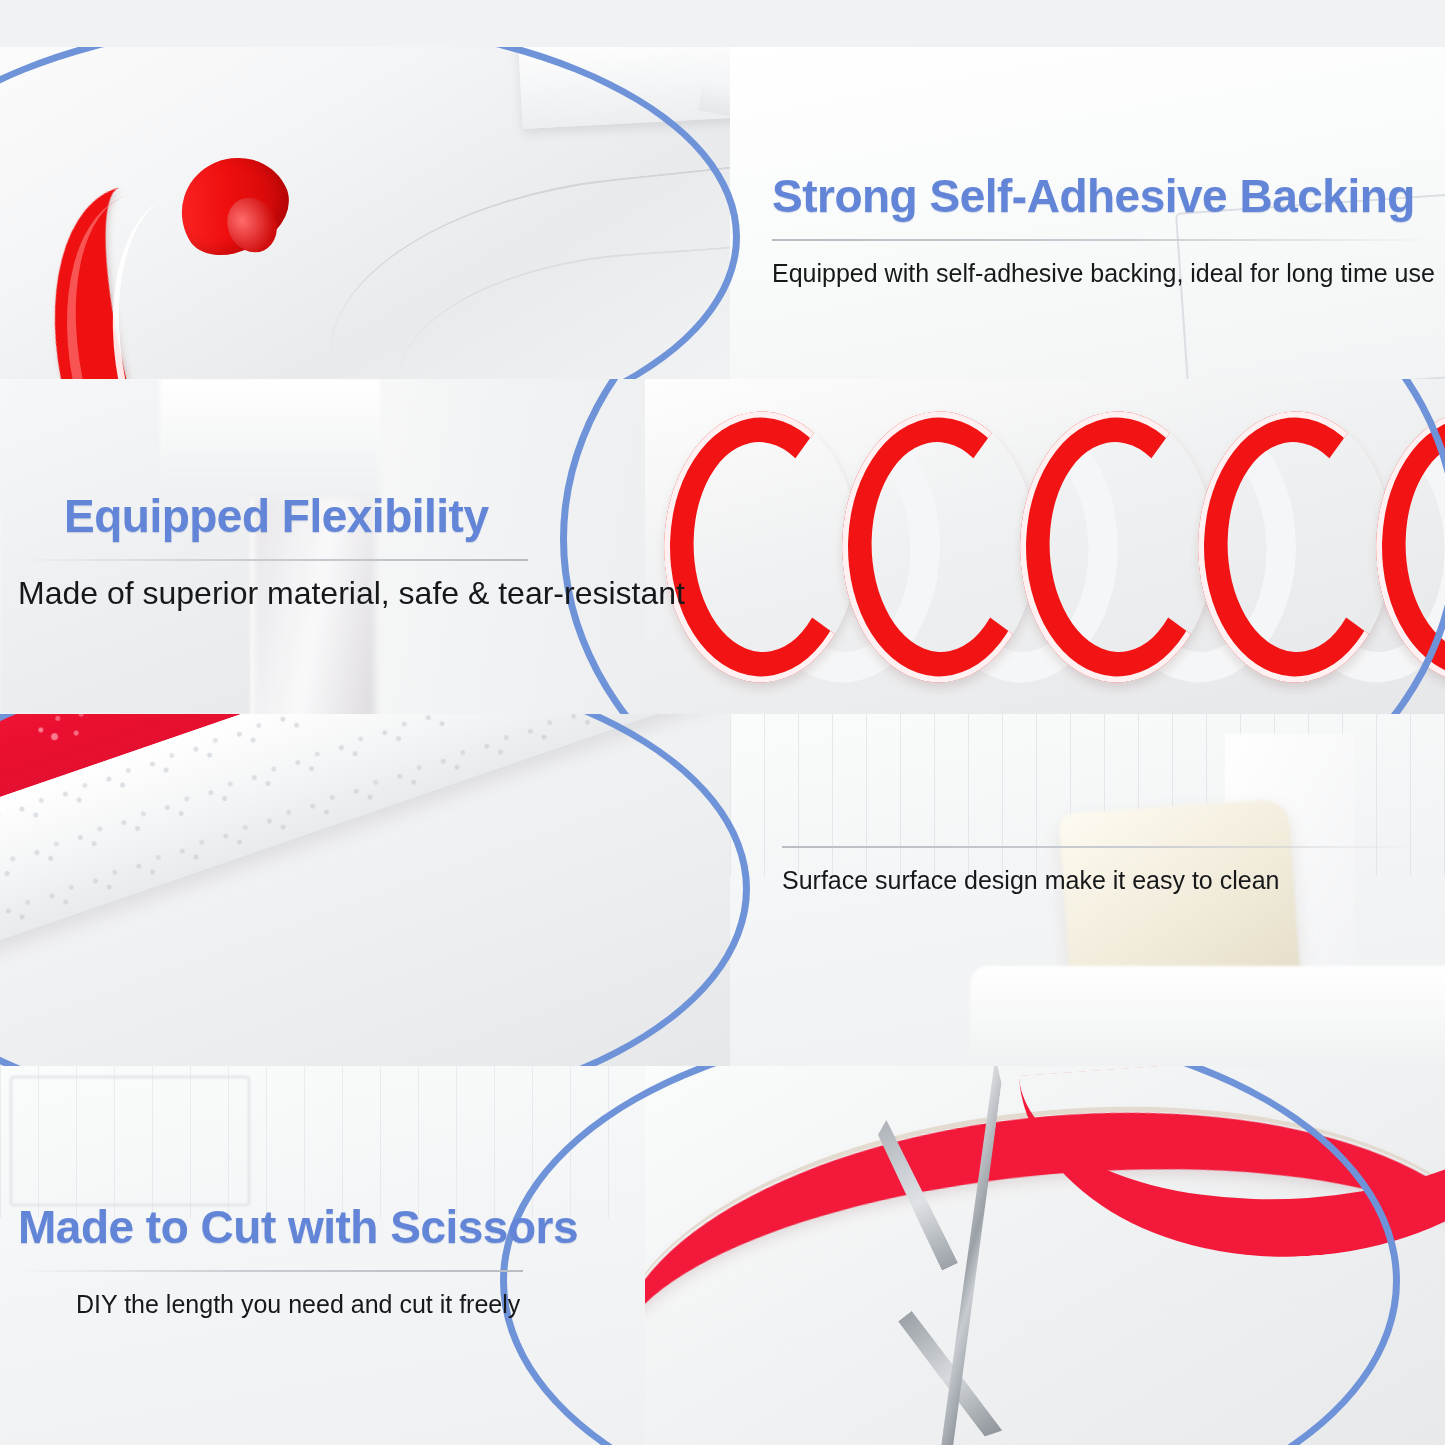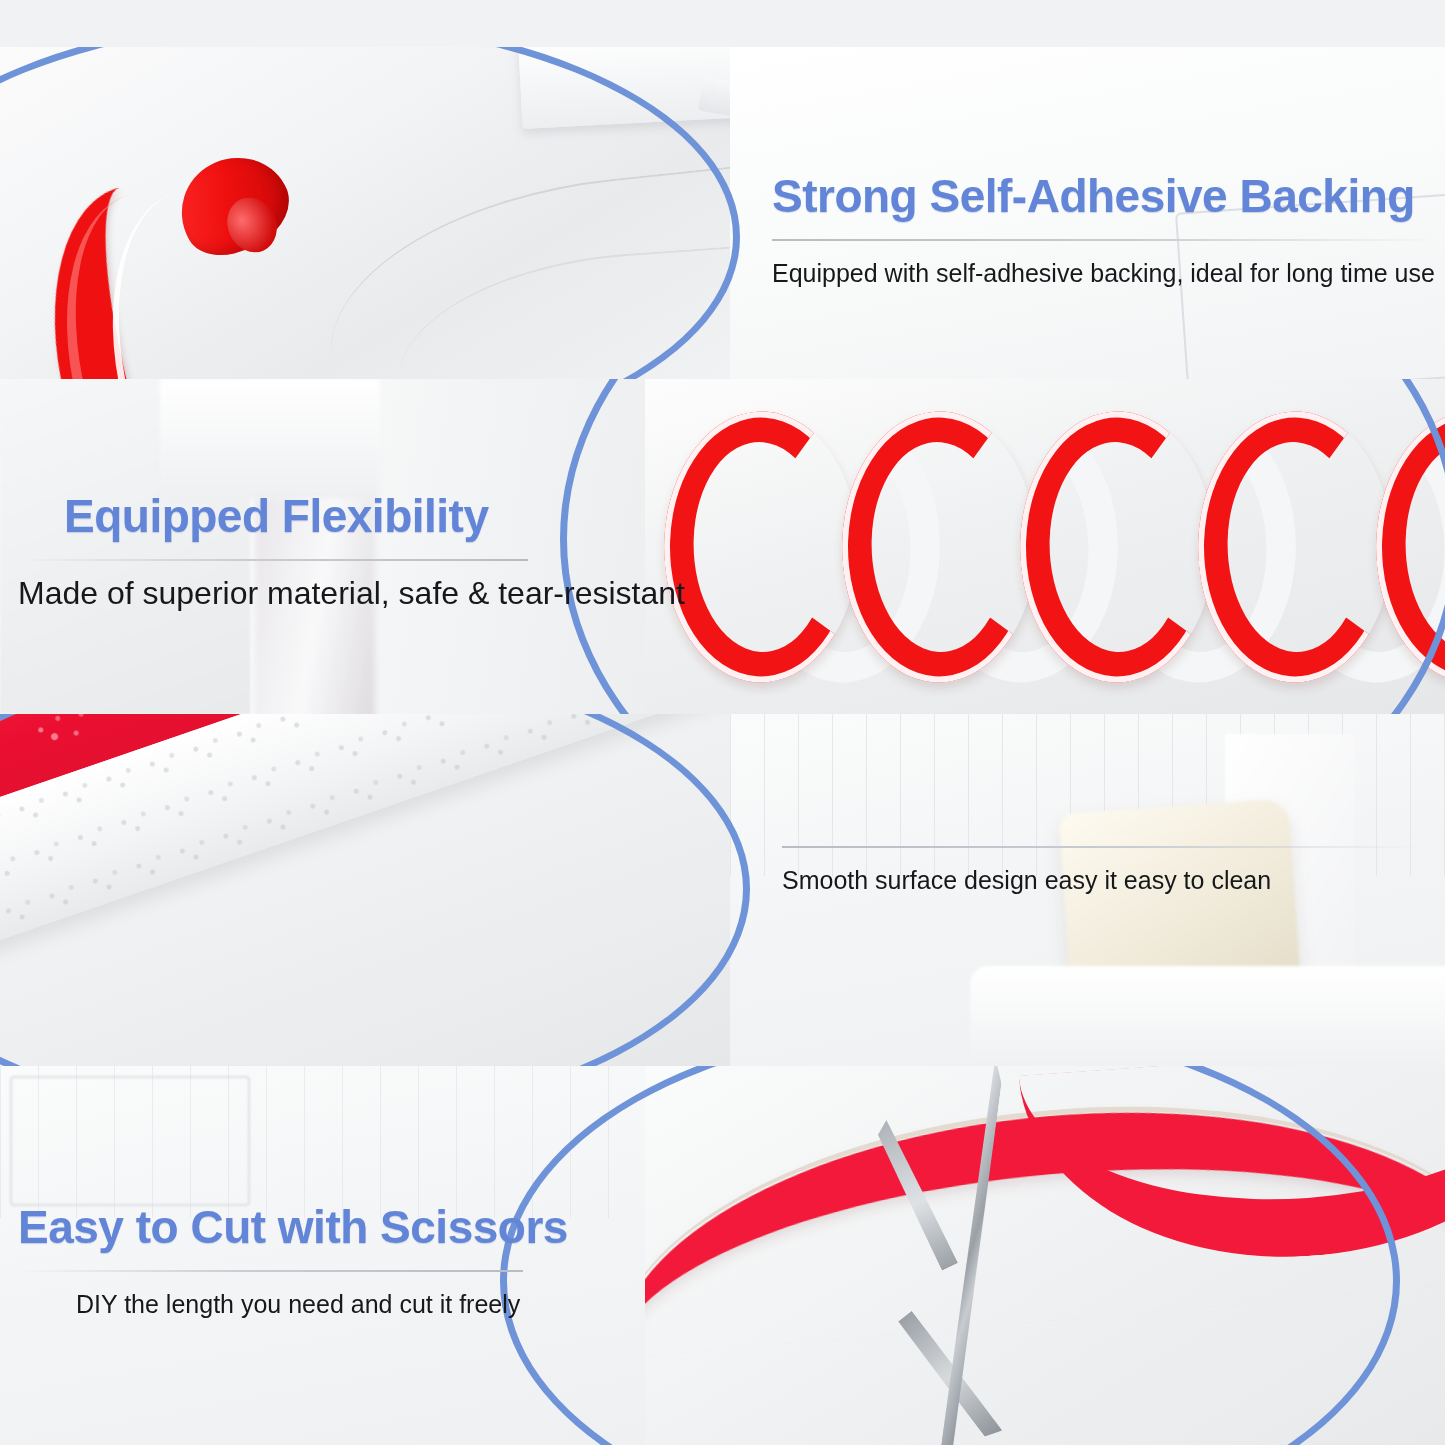--- a/index.html
+++ b/index.html
@@ -418,21 +418,21 @@
       <div class="p3-blinds"></div>
       <div class="p3-col"></div>
       <div class="p3-cushion"></div>
       <div class="p3-tub"></div>
     </div>
 
     <div class="arc" style="left:-150px; top:-60px; width:900px; height:470px;"></div>
 
     <div class="tblock" style="left:782px; top:118px; width:660px;">
       <div class="rule" style="width:640px;"></div>
-      <div class="sub" style="font-size:25px; line-height:32px;">Smooth surface design easy it easy to clean</div>
+      <div class="sub" style="font-size:25px; line-height:32px;">Surface surface design make it easy to clean</div>
     </div>
   </section>
 
   <section class="panel p4">
 
     <div class="textside text-left">
       <div class="p4-txtbg"></div>
       <div class="p4-blinds"></div>
       <div class="p4-door"></div>
     </div>
@@ -443,19 +443,19 @@
       <div class="p4-wave-edge"></div>
       <div class="p4-wave2"></div>
       <div class="p4-blade-b"></div>
       <div class="p4-blade-c"></div>
       <div class="p4-blade-a"></div>
     </div>
 
     <div class="arc" style="left:500px; top:-45px; width:900px; height:520px;"></div>
 
     <div class="tblock" style="left:18px; top:132px; width:620px;">
-      <div class="headline" style="font-size:46px; line-height:58px;">Easy to Cut with Scissors</div>
+      <div class="headline" style="font-size:46px; line-height:58px;">Made to Cut with Scissors</div>
       <div class="rule rtl" style="width:505px;"></div>
       <div class="sub" style="font-size:25px; line-height:32px; padding-left:58px;">DIY the length you need and cut it freely</div>
     </div>
   </section>
 
 </div>
 
 </body></html>

